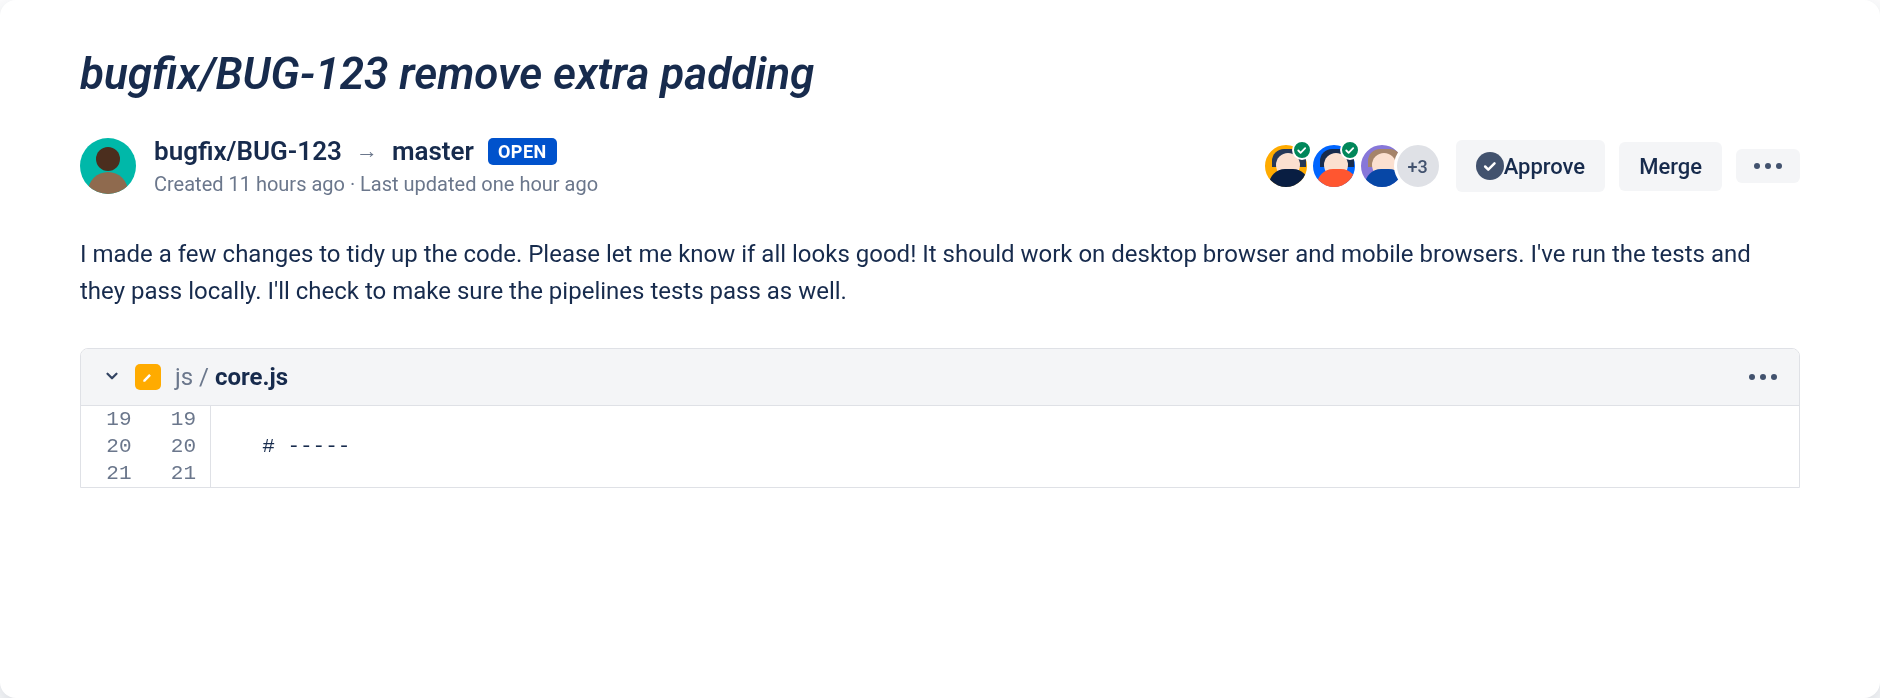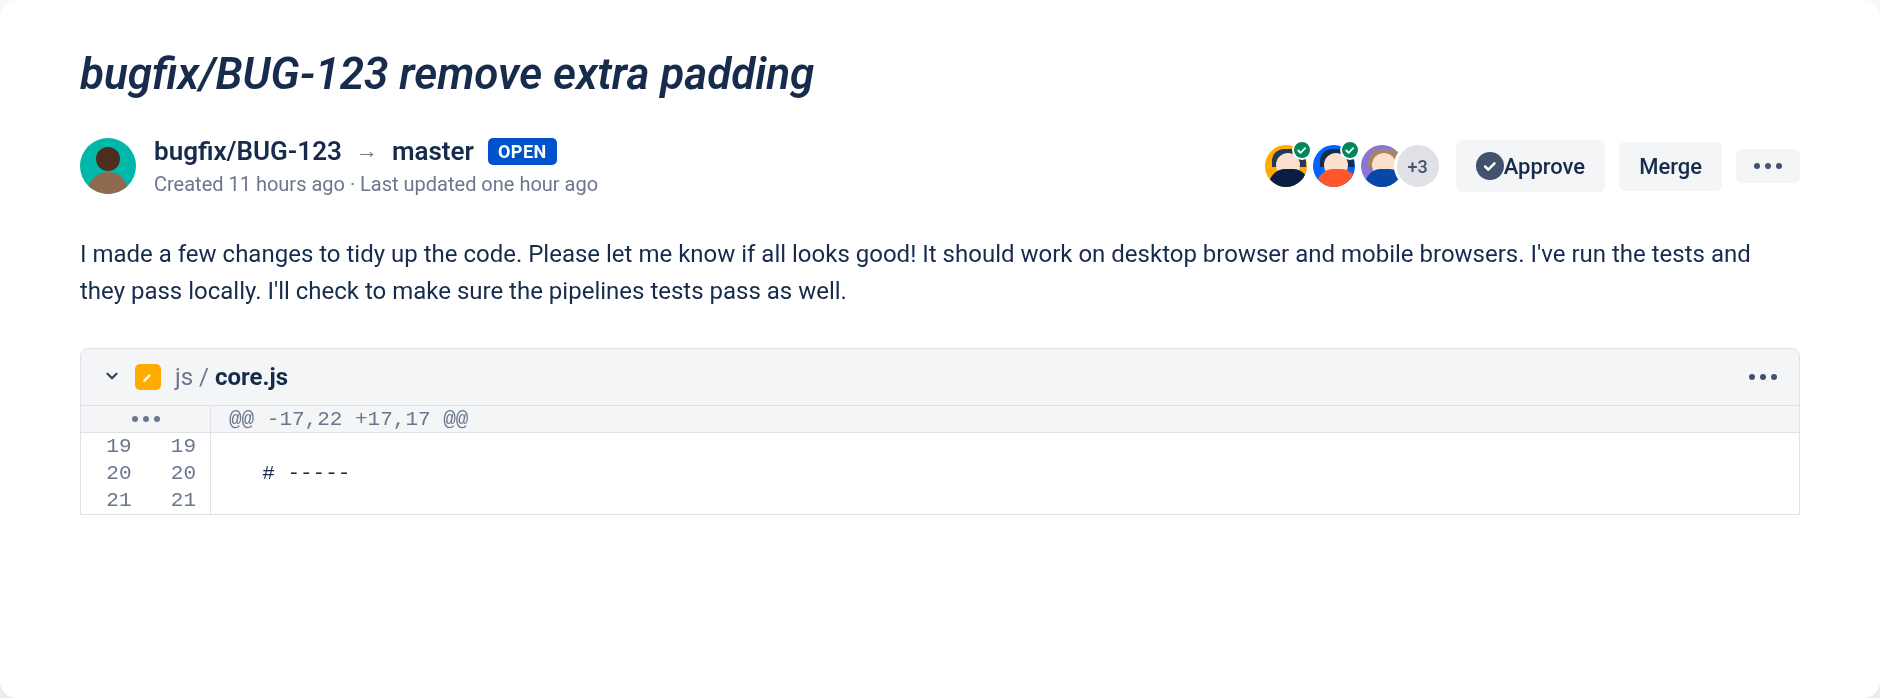--- a/index.html
+++ b/index.html
@@ -324,30 +324,20 @@
         </span>
       </div>
       <div class="dots">
           <span></span>
           <span></span>
           <span></span>
         </div>
     </div>
 
     <div class="diff-body">
-      <div class="hunk-row">
-        <div class="gutter">
-          <div class="dots">
-              <span></span>
-              <span></span>
-              <span></span>
-            </div>
-        </div>
-        <div class="hunk-text">@@ -17,22 +17,17 @@</div>
-      </div>
 
       <div class="code-row">
         <div class="linenos">
           <span>19</span>
           <span>19</span>
         </div>
         <div class="marker"> </div>
       </div>
 
       <div class="code-row">

